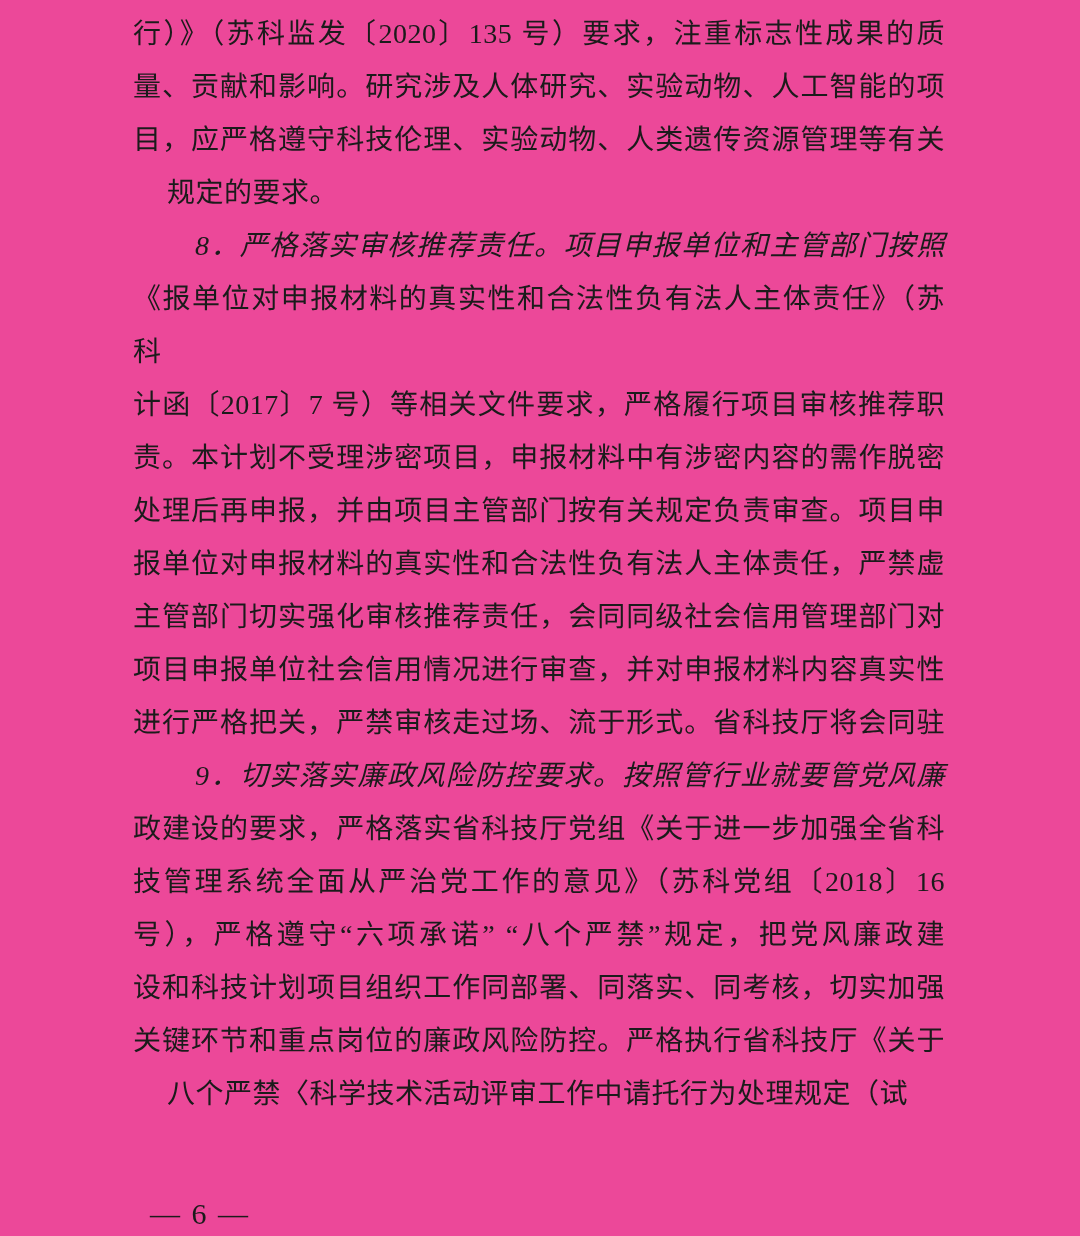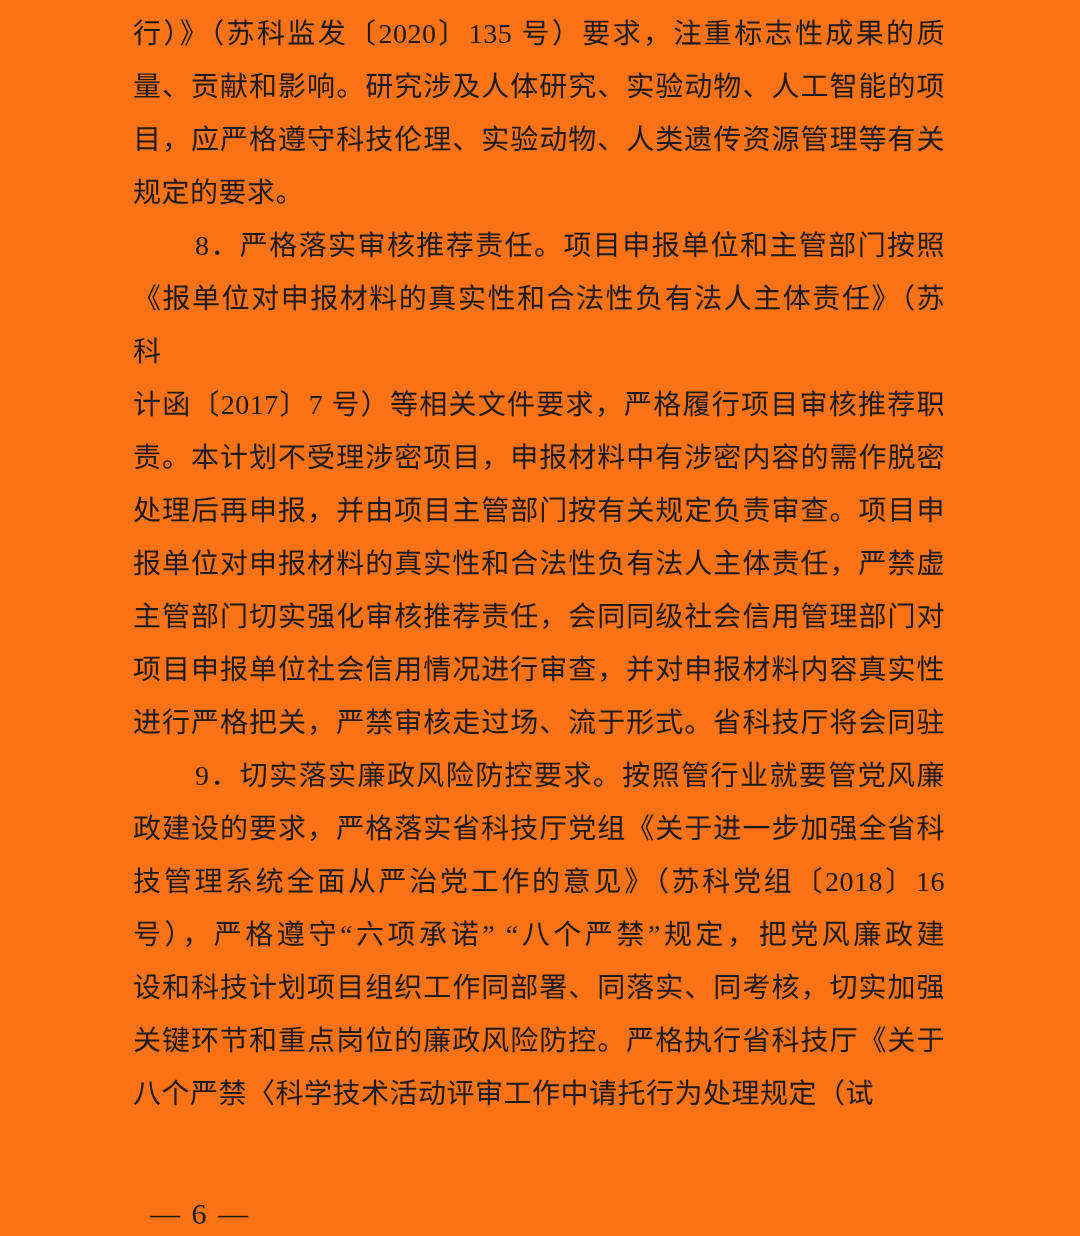--- a/index.html
+++ b/index.html
@@ -11,21 +11,21 @@
     width: 1080px;
     height: 1236px;
     background: #ffffff;
     color: #1b1b1b;
     font-family: "Liberation Serif", "DejaVu Serif", serif;
     overflow: hidden;
   }
   .page {
     position: absolute;
     inset: 0;
-    background: #f97316;
+    background: #ec4899;
   }
   .text-block {
     position: absolute;
     left: 133px;
     top: 7px;
     width: 812px;
     font-size: 28px;
     line-height: 53px;
     letter-spacing: 0.5px;
   }
@@ -33,23 +33,25 @@
     margin: 0;
     padding: 0;
   }
   .line {
     text-align: justify;
     text-align-last: justify;
     min-height: 53px;
   }
   .line.para-end {
     text-align-last: left;
+    margin-left: 34px;
   }
   .line.indent {
     text-indent: 62px;
+    font-style: italic;
   }
   .page-footer {
     position: absolute;
     left: 150px;
     top: 1194px;
     font-size: 30px;
     line-height: 40px;
     letter-spacing: 2px;
     color: #1b1b1b;
   }

